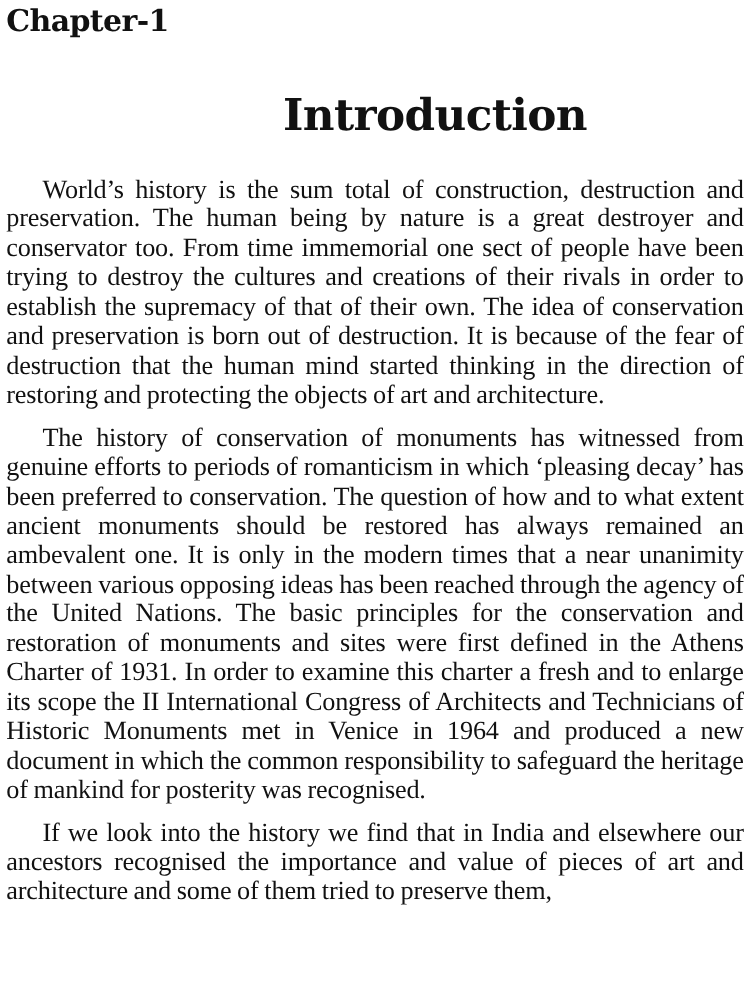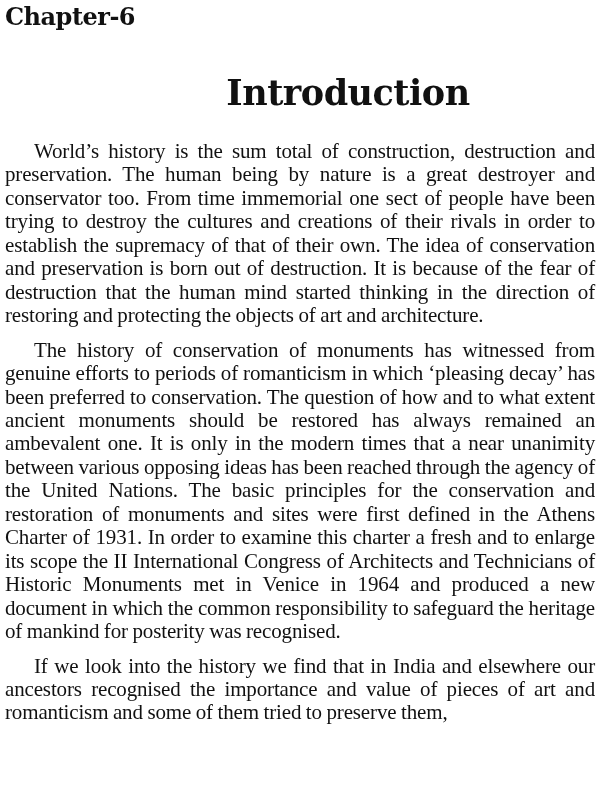--- a/index.html
+++ b/index.html
@@ -7,20 +7,20 @@
     .page { position: absolute; left: 0; top: 0; width: 600px; height: 791px; }
     .chapter-label { position: absolute; left: 5px; top: 0px; margin: 0; font-family: "DejaVu Serif", serif; font-weight: bold; font-size: 24px; line-height: 34px; letter-spacing: -0.5px; }
     .chapter-title { position: absolute; left: 0; top: 70px; width: 600px; margin: 0; text-align: center; font-family: "DejaVu Serif", serif; font-weight: bold; font-size: 35px; line-height: 46px; letter-spacing: -0.5px; padding-left: 48px; }
     .body-text { position: absolute; left: 5px; top: 140px; width: 590px; }
     .para { margin: 0 0 11px 0; font-family: "Liberation Serif", serif; font-size: 21px; line-height: 23.45px; text-align: justify; text-indent: 29px; letter-spacing: -0.15px; word-spacing: -0.5px; }
   </style>
 </head>
 <body>
 
 <div class="page">
-  <h2 class="chapter-label">Chapter-6</h2>
+  <h2 class="chapter-label">Chapter-1</h2>
   <h1 class="chapter-title">Introduction</h1>
   <div class="body-text">
     <p class="para">World’s history is the sum total of construction, destruction and preservation. The human being by nature is a great destroyer and conservator too. From time immemorial one sect of people have been trying to destroy the cultures and creations of their rivals in order to establish the supremacy of that of their own. The idea of conservation and preservation is born out of destruction. It is because of the fear of destruction that the human mind started thinking in the direction of restoring and protecting the objects of art and architecture.</p>
     <p class="para">The history of conservation of monuments has witnessed from genuine efforts to periods of romanticism in which ‘pleasing decay’ has been preferred to conservation. The question of how and to what extent ancient monuments should be restored has always remained an ambevalent one. It is only in the modern times that a near unanimity between various opposing ideas has been reached through the agency of the United Nations. The basic principles for the conservation and restoration of monuments and sites were first defined in the Athens Charter of 1931. In order to examine this charter a fresh and to enlarge its scope the II International Congress of Architects and Technicians of Historic Monuments met in Venice in 1964 and produced a new document in which the common responsibility to safeguard the heritage of mankind for posterity was recognised.</p>
-    <p class="para">If we look into the history we find that in India and elsewhere our ancestors recognised the importance and value of pieces of art and romanticism and some of them tried to preserve them,</p>
+    <p class="para">If we look into the history we find that in India and elsewhere our ancestors recognised the importance and value of pieces of art and architecture and some of them tried to preserve them,</p>
   </div>
 </div>
 
 </body></html>

